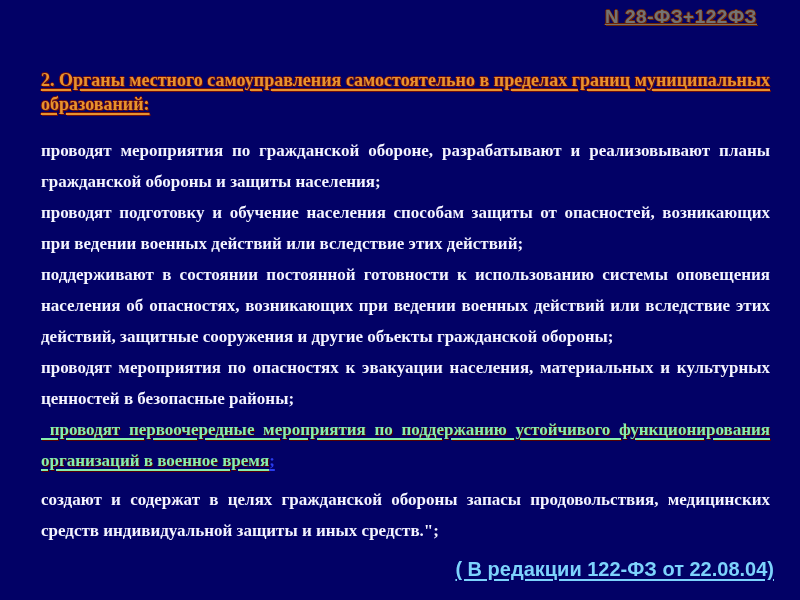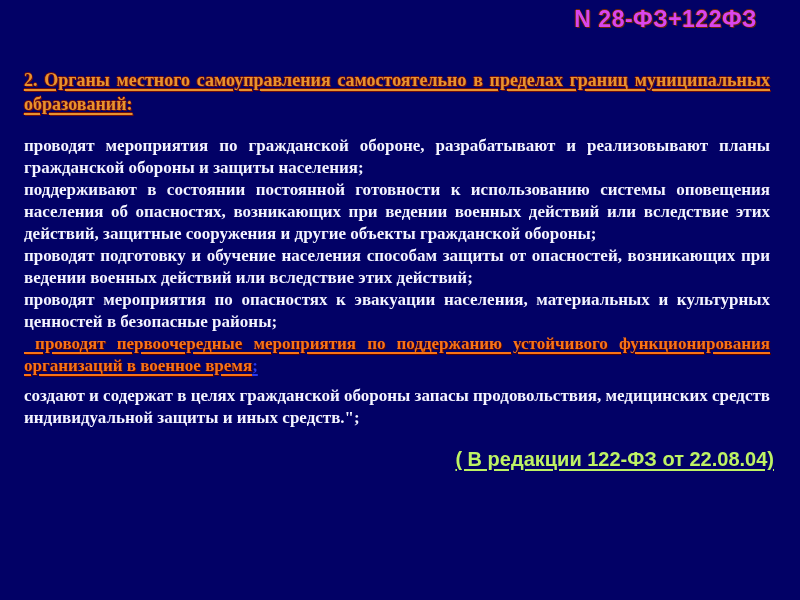--- a/index.html
+++ b/index.html
@@ -13,94 +13,95 @@
     height: 600px;
     background: #020166;
     overflow: hidden;
     font-family: "Liberation Serif", serif;
   }
   .badge {
     position: absolute;
     top: 6px;
     right: 43px;
     font-family: "Liberation Sans", sans-serif;
-    font-size: 23px;
+    font-size: 19px;
     font-weight: bold;
-    color: #d946ef;
+    color: #737373;
     text-shadow: 1px 1px 0 #6e2405, -1px 0 0 #6e2405, 0 -1px 0 #6e2405;
     letter-spacing: 0.5px;
+    text-decoration: underline;
   }
   .content {
     position: absolute;
-    left: 24px;
+    left: 41px;
     right: 30px;
     top: 68px;
   }
   .heading {
     margin: 0 0 19px 0;
     font-size: 18px;
     line-height: 24px;
     font-weight: bold;
     color: #e8922e;
     text-align: justify;
     text-decoration: underline;
     text-decoration-thickness: 2px;
     text-underline-offset: 3px;
     text-shadow: 1px 1px 0 #6e0e0e, -1px 0 0 #6e0e0e, 0 -1px 0 #6e0e0e;
   }
   .body-par {
     margin: 0;
     font-size: 17px;
-    line-height: 22px;
+    line-height: 31px;
     font-weight: bold;
     color: #f4f4ff;
     text-align: justify;
   }
   .emphasis .em-text {
-    color: #f97316;
+    color: #86efac;
     text-decoration: underline;
     text-decoration-thickness: 2px;
     text-underline-offset: 3px;
     text-shadow: 1px 1px 0 #550000;
   }
   .emphasis .em-suffix {
     color: #2a3cf0;
     text-decoration: underline;
     text-decoration-thickness: 2px;
     text-underline-offset: 3px;
   }
   .closing {
     margin-top: 8px;
   }
   .citation {
-    margin: 19px -4px 0 0;
+    margin: 12px -4px 0 0;
     text-align: right;
     font-family: "Liberation Sans", sans-serif;
     font-size: 20px;
     font-weight: bold;
-    color: #bef264;
+    color: #7dd3fc;
     text-decoration: underline;
     text-decoration-thickness: 2px;
     text-underline-offset: 3px;
   }
 </style>
 </head>
 <body>
 
 <div class="slide">
   <div class="badge">N 28-ФЗ+122ФЗ</div>
 
   <div class="content">
     <h2 class="heading">2. Органы местного самоуправления самостоятельно в пределах границ муниципальных образований:</h2>
 
     <p class="body-par">проводят мероприятия по гражданской обороне, разрабатывают и реализовывают планы гражданской обороны и защиты населения;</p>
 
+    <p class="body-par">проводят подготовку и обучение населения способам защиты от опасностей, возникающих при ведении военных действий или вследствие этих действий;</p>
+
     <p class="body-par">поддерживают в состоянии постоянной готовности к использованию системы оповещения населения об опасностях, возникающих при ведении военных действий или вследствие этих действий, защитные сооружения и другие объекты гражданской обороны;</p>
-
-    <p class="body-par">проводят подготовку и обучение населения способам защиты от опасностей, возникающих при ведении военных действий или вследствие этих действий;</p>
 
     <p class="body-par">проводят мероприятия по опасностях к эвакуации населения, материальных и культурных ценностей в безопасные районы;</p>
 
     <p class="body-par emphasis"><span class="em-text">&nbsp;проводят первоочередные мероприятия по поддержанию устойчивого функционирования организаций в военное время</span><span class="em-suffix">;</span></p>
 
     <p class="body-par closing">создают и содержат в целях гражданской обороны запасы продовольствия, медицинских средств индивидуальной защиты и иных средств.";</p>
 
     <p class="citation">( В редакции 122-ФЗ от 22.08.04)</p>
   </div>
 </div>

